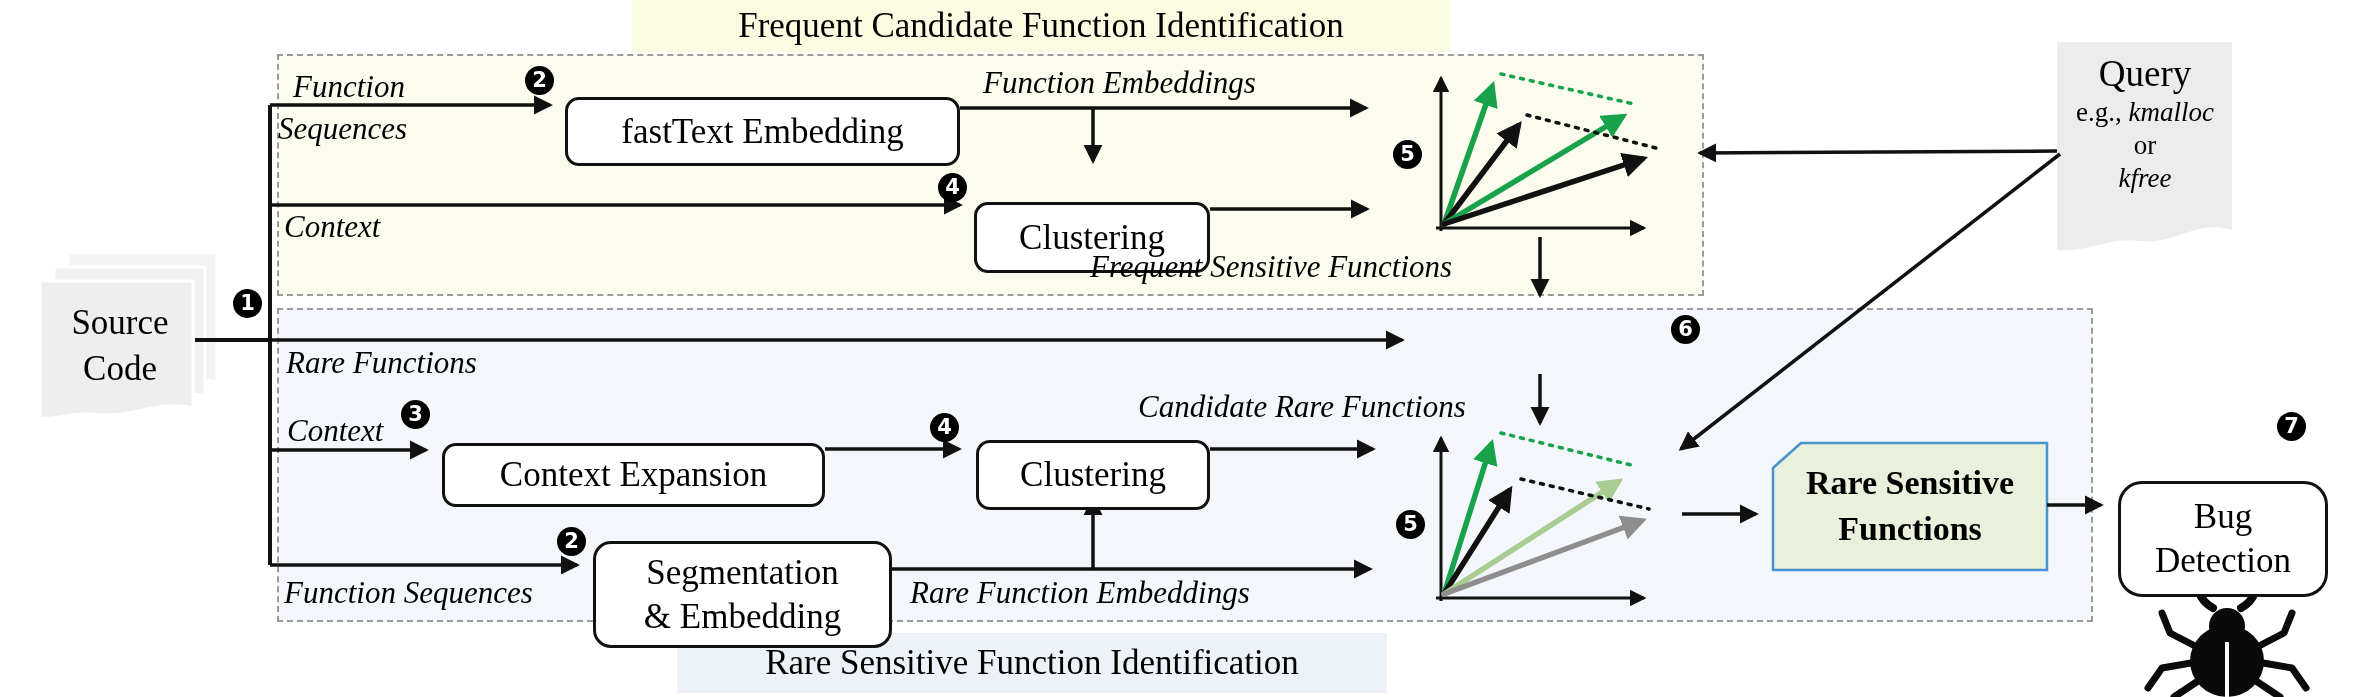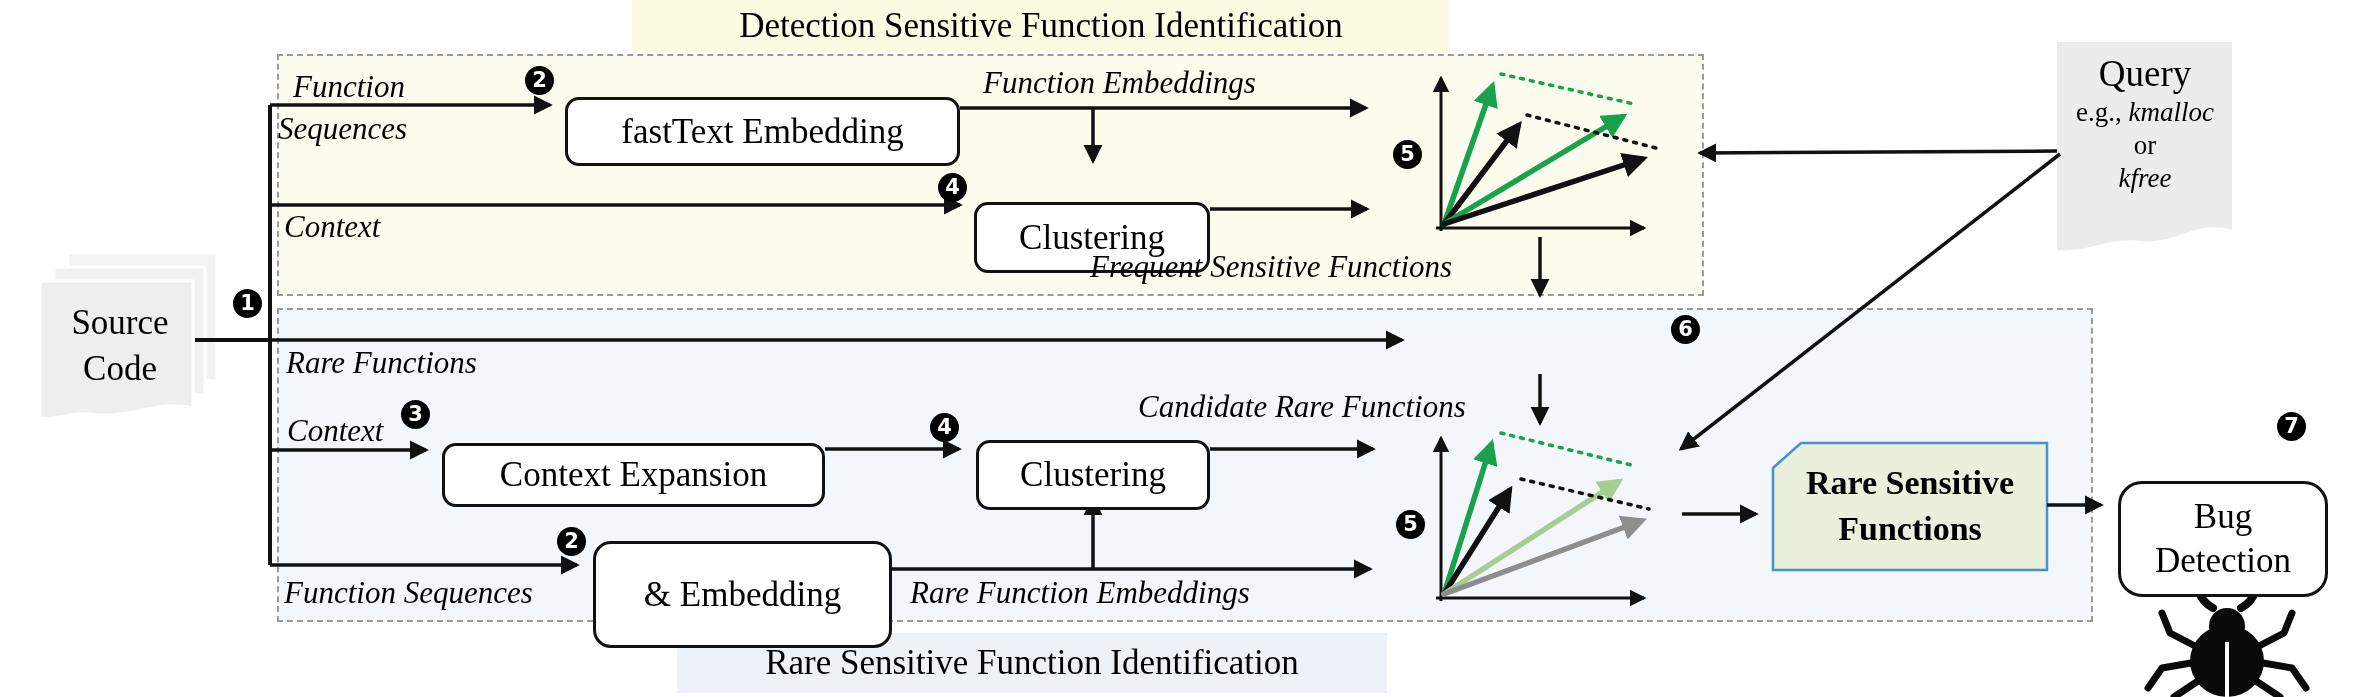--- a/index.html
+++ b/index.html
@@ -131,41 +131,42 @@
       <path d="M2191,663 L2162,668 L2148,688" fill="none" stroke-width="7" stroke-linecap="round" stroke-linejoin="round"></path>
       <path d="M2198,681 L2180,693 L2174,697" fill="none" stroke-width="7" stroke-linecap="round" stroke-linejoin="round"></path>
       <path d="M2259,646 L2284,633 L2292,613" fill="none" stroke-width="7" stroke-linecap="round" stroke-linejoin="round"></path>
       <path d="M2263,663 L2292,668 L2306,688" fill="none" stroke-width="7" stroke-linecap="round" stroke-linejoin="round"></path>
       <path d="M2256,681 L2274,693 L2280,697" fill="none" stroke-width="7" stroke-linecap="round" stroke-linejoin="round"></path>
       <ellipse cx="2227" cy="661" rx="37" ry="36" stroke="none"></ellipse>
       <line x1="2227" y1="642" x2="2227" y2="697" stroke="#fff" stroke-width="4"></line>
     </g>
   </svg>
 
-  <div class="title t-top">Detection Sensitive Function Identification</div>
+  <div class="title t-top">Frequent Candidate Function Identification</div>
   <div class="title t-bottom">Rare Sensitive Function Identification</div>
 
   <div class="freeTxt src-txt">
     <div>Source</div>
     <div>Code</div>
   </div>
 
   <div class="pbox" style="left:565px;top:71px;width:395px;height:69px;">
     <span>fastText Embedding</span>
   </div>
   <div class="pbox" style="left:974px;top:176px;width:236px;height:71px;">
     <span>Clustering</span>
   </div>
   <div class="pbox" style="left:442px;top:417px;width:383px;height:64px;">
     <span>Context Expansion</span>
   </div>
   <div class="pbox" style="left:976px;top:414px;width:234px;height:70px;">
     <span>Clustering</span>
   </div>
   <div class="pbox" style="left:593px;top:515px;width:299px;height:107px;border-radius:18px;">
+    <span>Segmentation</span>
     <span>&amp; Embedding</span>
   </div>
   <div class="pbox" style="left:2118px;top:455px;width:210px;height:116px;border-radius:24px;">
     <span>Bug</span>
     <span>Detection</span>
   </div>
 
   <div class="freeTxt rare-txt">
     <div>Rare Sensitive</div>
     <div>Functions</div>

